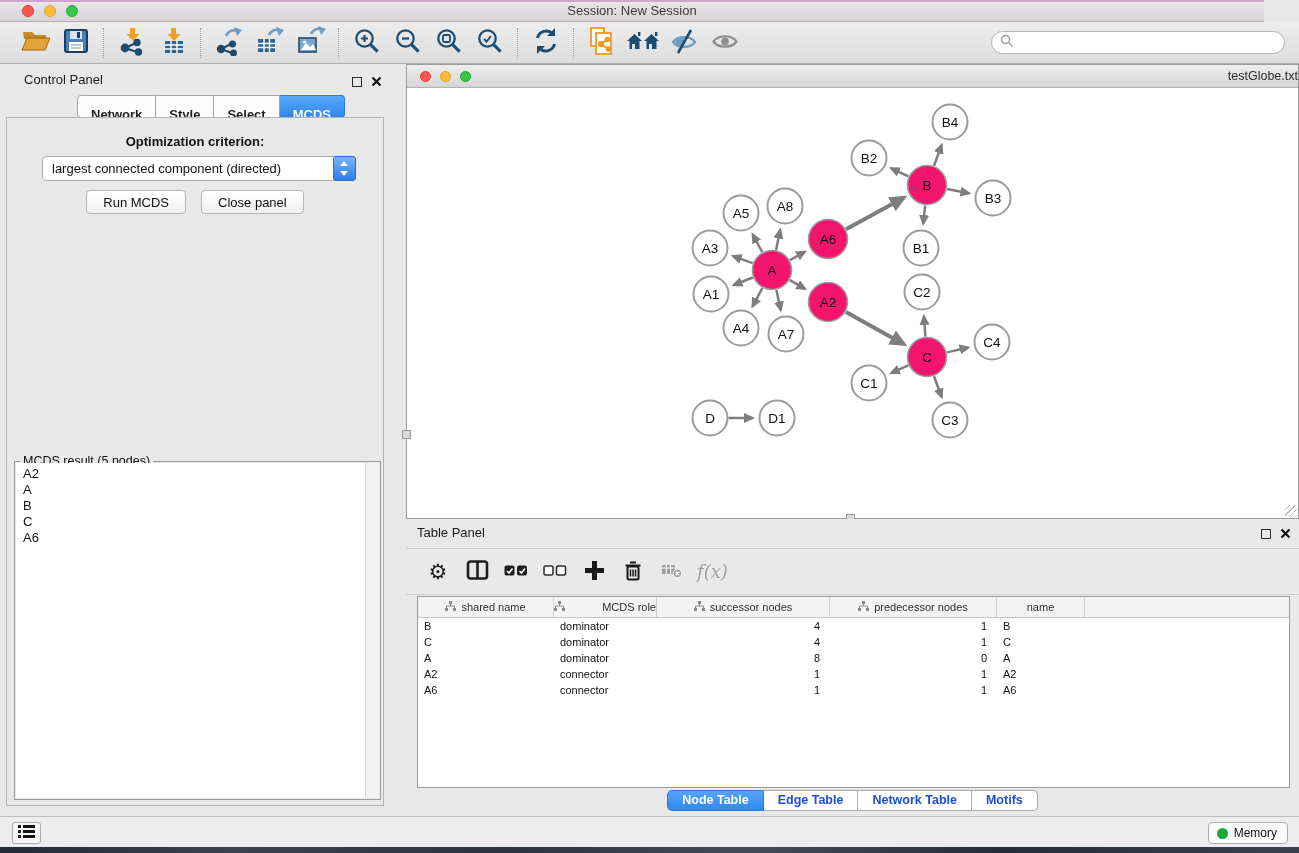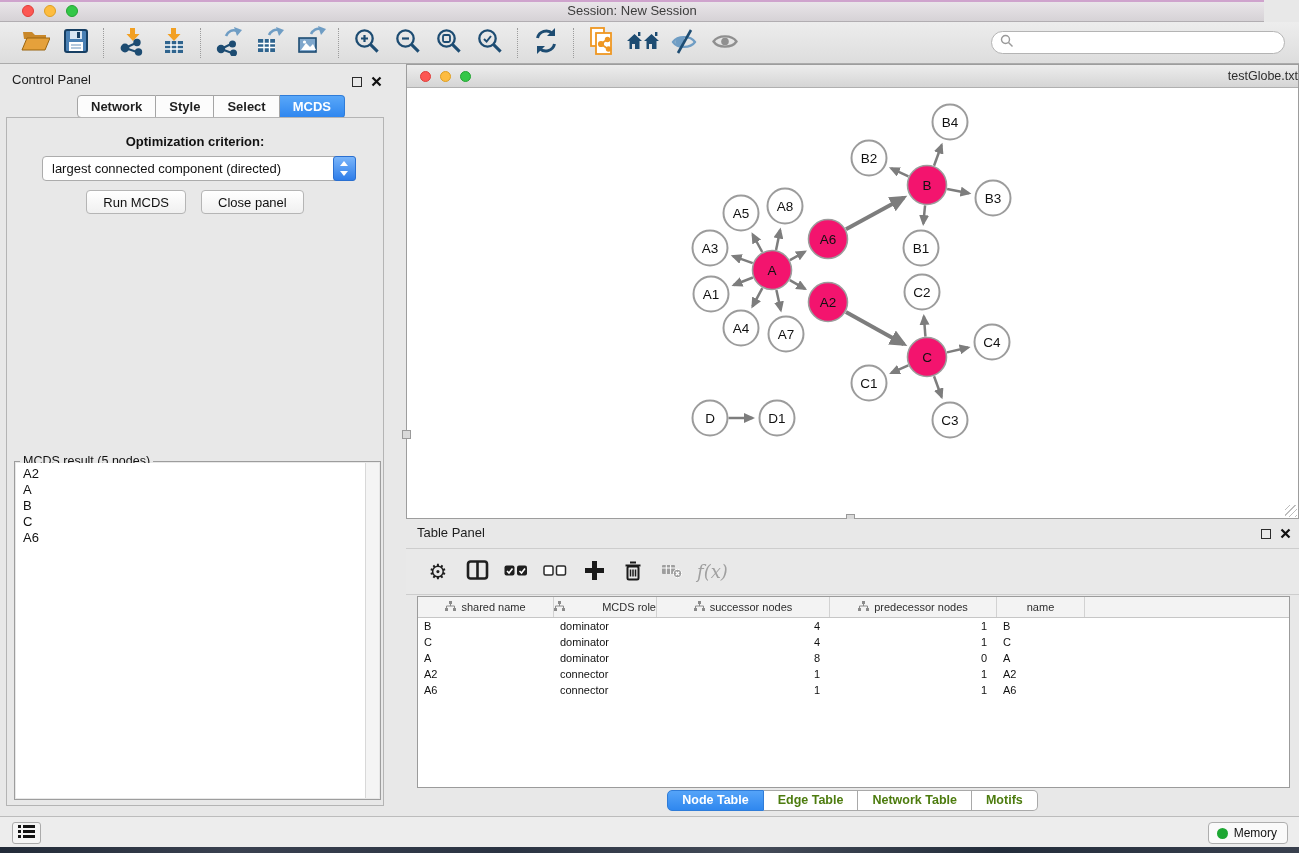--- a/index.html
+++ b/index.html
@@ -24,25 +24,25 @@
   .tbtn { width:33px; height:36px; display:flex; align-items:center; justify-content:center;
     background:none; border:none; flex:0 0 auto; margin:0 4px; }
   .tsep { height:30px; border-left:1px dotted #9c9c9c; margin:0 7px; flex:0 0 auto; }
   .searchbox { margin-left:auto; margin-right:4px; width:294px; height:23px; background:#fff;
     border:1px solid #b4b4b4; border-radius:12px; display:flex; align-items:center; padding:0 8px; }
   .searchbox input { border:none; outline:none; flex:1; font-size:12px; height:18px;
     font-family:"Liberation Sans",sans-serif; background:transparent; margin-left:5px; }
 
   
   .control-panel { position:absolute; left:0; top:64px; width:390px; height:752px; background:#e8e8e8; }
-  .cp-title { position:absolute; left:12px; top:8px; font-size:13px; color:#1d1d1d; }
+  .cp-title { position:absolute; left:24px; top:8px; font-size:13px; color:#1d1d1d; }
   .panel-icons { position:absolute; right:8px; top:9px; display:flex; gap:9px; align-items:center; }
   .float-ico { width:10px; height:10px; border:1.6px solid #2b2b2b; display:inline-block; }
   .cp-tabs { position:absolute; left:77px; top:31px; display:flex; }
-  .cptab { height:23px; line-height:21px; padding:0 13px; font-size:13px; font-weight:600; color:#1e1e1e;
+  .cptab { height:23px; line-height:21px; padding:8px 13px; font-size:13px; font-weight:600; color:#1e1e1e;
     background:#fcfcfc; border:1px solid #a5a5a5; border-left-width:0; }
   .cptab:first-child { border-left-width:1px; border-radius:4px 0 0 4px; }
   .cptab:last-child { border-radius:0 4px 4px 0; }
   .cptab.active { background:linear-gradient(#59a7f9,#2f87ef); border-color:#2f7cd8; color:#fff; }
   .cp-body { position:absolute; left:6px; right:6px; top:53px; bottom:10px; border:1px solid #b4b4b4; background:#e8e8e8; }
   .opt-label { position:absolute; left:0; right:0; top:70px; text-align:center; font-size:13px; font-weight:600; color:#111; }
   .dropdown { position:absolute; left:42px; top:92px; width:314px; height:25px; background:#fff;
     border:1px solid #acacac; border-radius:4px; font-size:13px; color:#111; line-height:23px; padding-left:9px; }
   .stepper { position:absolute; right:-1px; top:-1px; width:23px; height:25px; border-radius:3px;
     background:linear-gradient(#7ab5fa,#2e7de9); border:1px solid #2a6fd0; }
@@ -85,21 +85,21 @@
   .gear-glyph { font-size:21px; color:#1f1f1f; line-height:22px; font-family:"DejaVu Sans",sans-serif; }
   .fx { font-family:"DejaVu Serif", serif; font-style:italic; font-size:18px; color:#a0a0a0; }
   .tp-table { position:absolute; left:11px; right:9px; top:77px; height:192px;
     background:#fff; border:1px solid #9b9b9b; overflow:hidden; }
   .t-header { display:flex; height:21px; border-bottom:1px solid #c6c6c6; background:#f3f3f3; }
   .t-hcell { display:flex; align-items:center; justify-content:center; gap:5px;
     font-size:11px; color:#2e2e2e; border-right:1px solid #d2d2d2; height:100%; }
   .t-row { display:flex; height:16px; }
   .t-cell { font-size:11px; color:#111; line-height:16px; padding:0 10px 0 6px; white-space:nowrap; overflow:hidden; }
   .tp-tabs { position:absolute; left:0; right:0; top:271px; display:flex; justify-content:center; }
-  .tptab { height:21px; line-height:19px; padding:0 14px; font-size:12.5px; font-weight:600; color:#4d7c0f;
+  .tptab { height:21px; line-height:19px; padding:0 14px; font-size:12.5px; font-weight:600; color:#1d4ed8;
     background:#fff; border:1px solid #a9a9a9; border-left-width:0; }
   .tptab:first-child { border-left-width:1px; border-radius:5px 0 0 5px; }
   .tptab:last-child { border-radius:0 5px 5px 0; }
   .tptab.active { background:linear-gradient(#55a4f8,#2f87ef); border-color:#2f7cd8; color:#fff; }
 
   
   .statusbar { position:absolute; left:0; top:816px; width:1299px; height:31px;
     background:#ededed; border-top:1px solid #bcbcbc; }
   .list-btn { position:absolute; left:12px; top:5px; width:29px; height:22px;
     background:#f5f5f5; border:1px solid #ababab; border-radius:3px;

